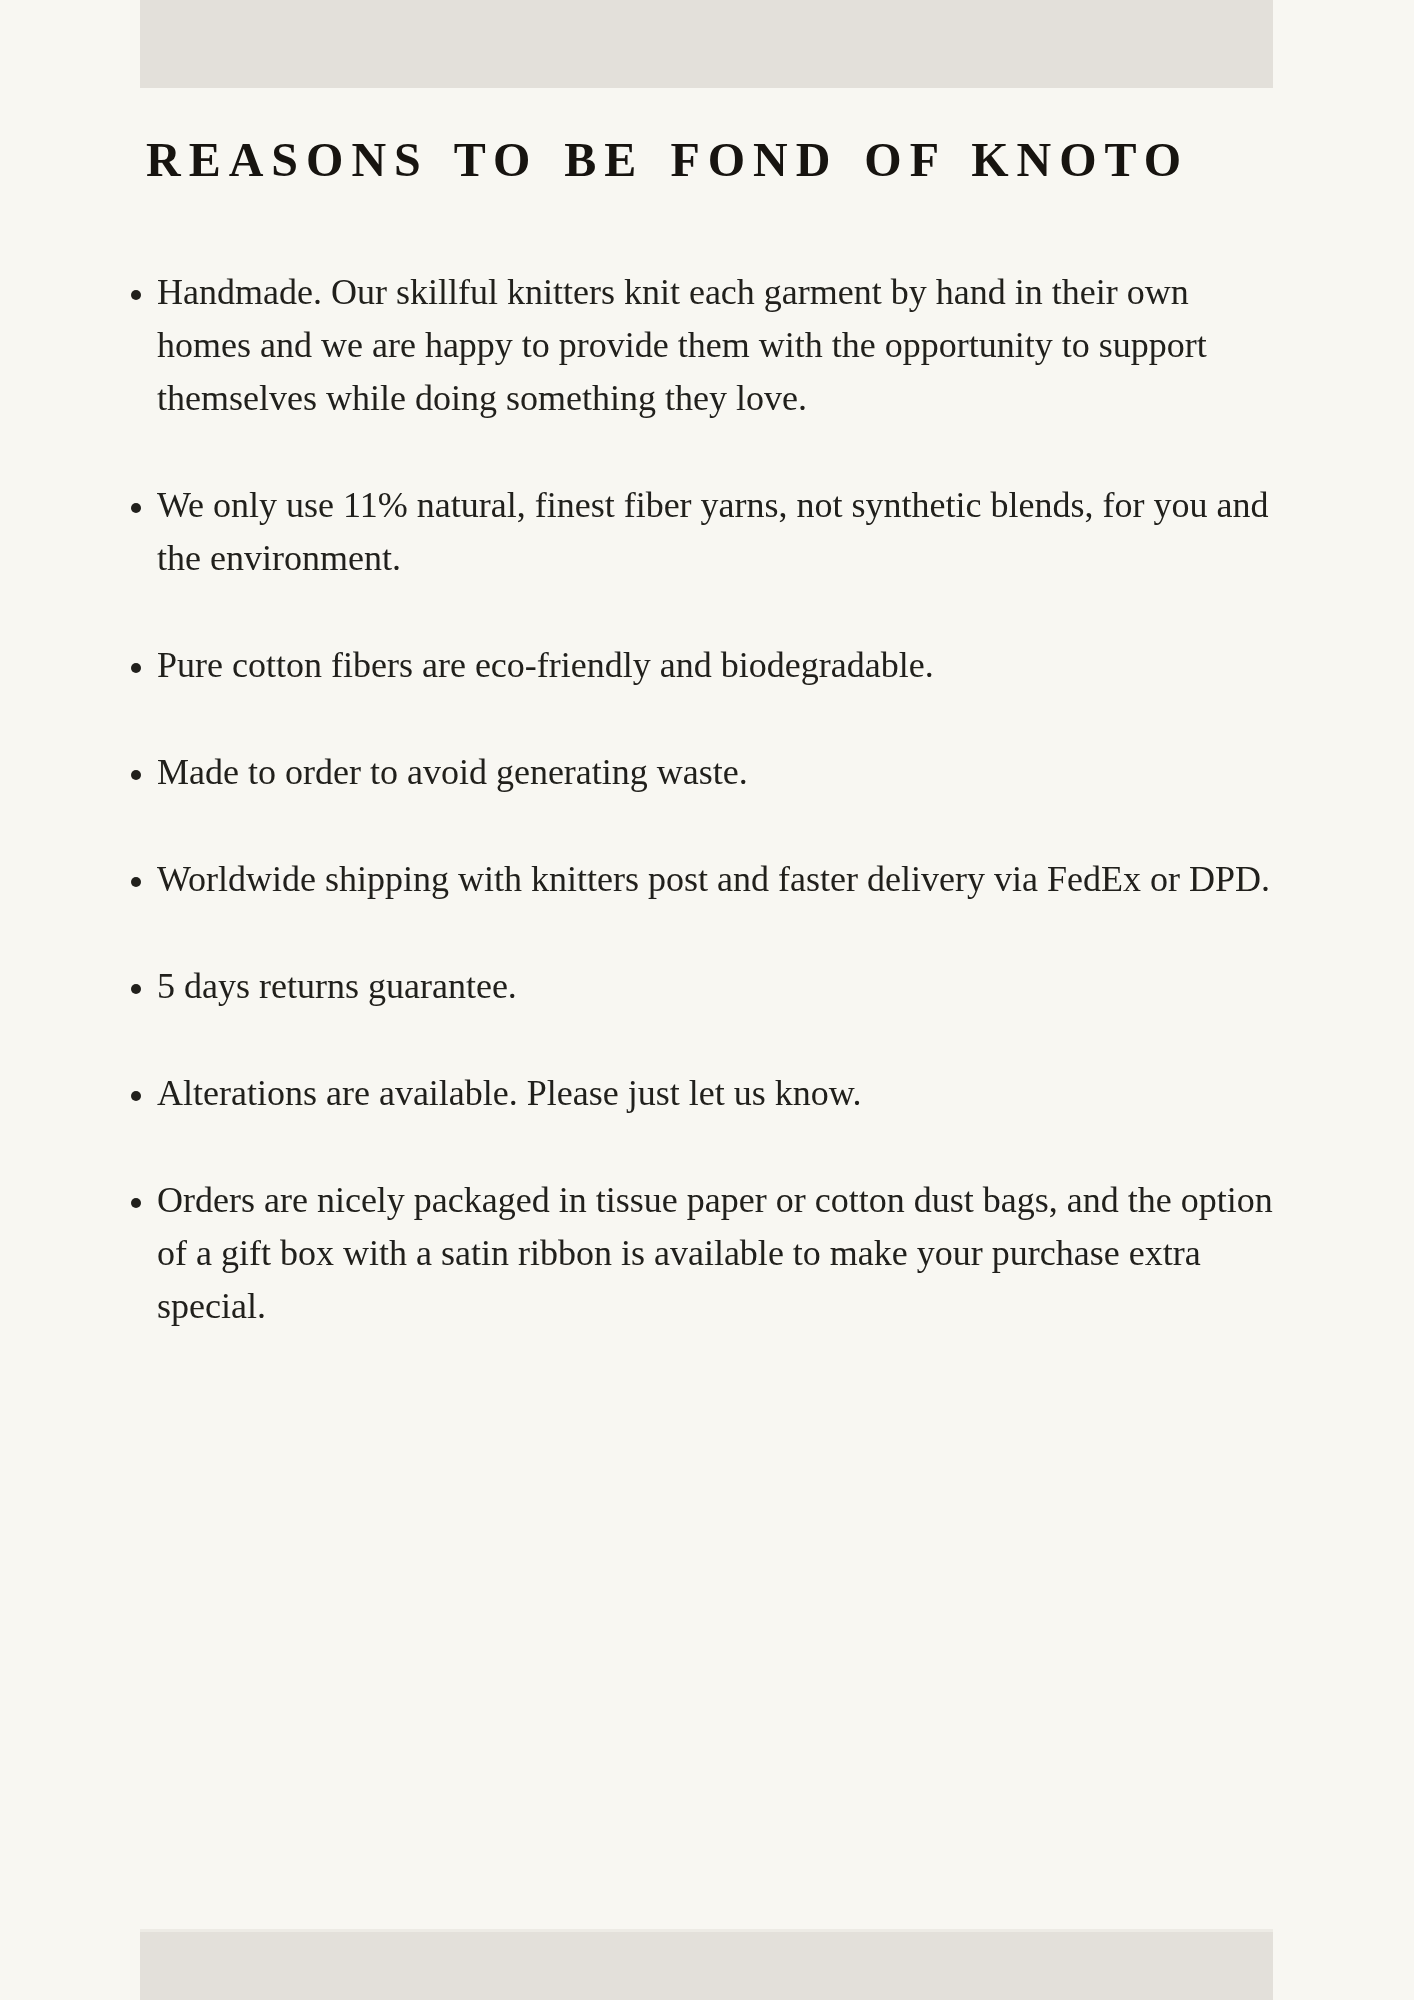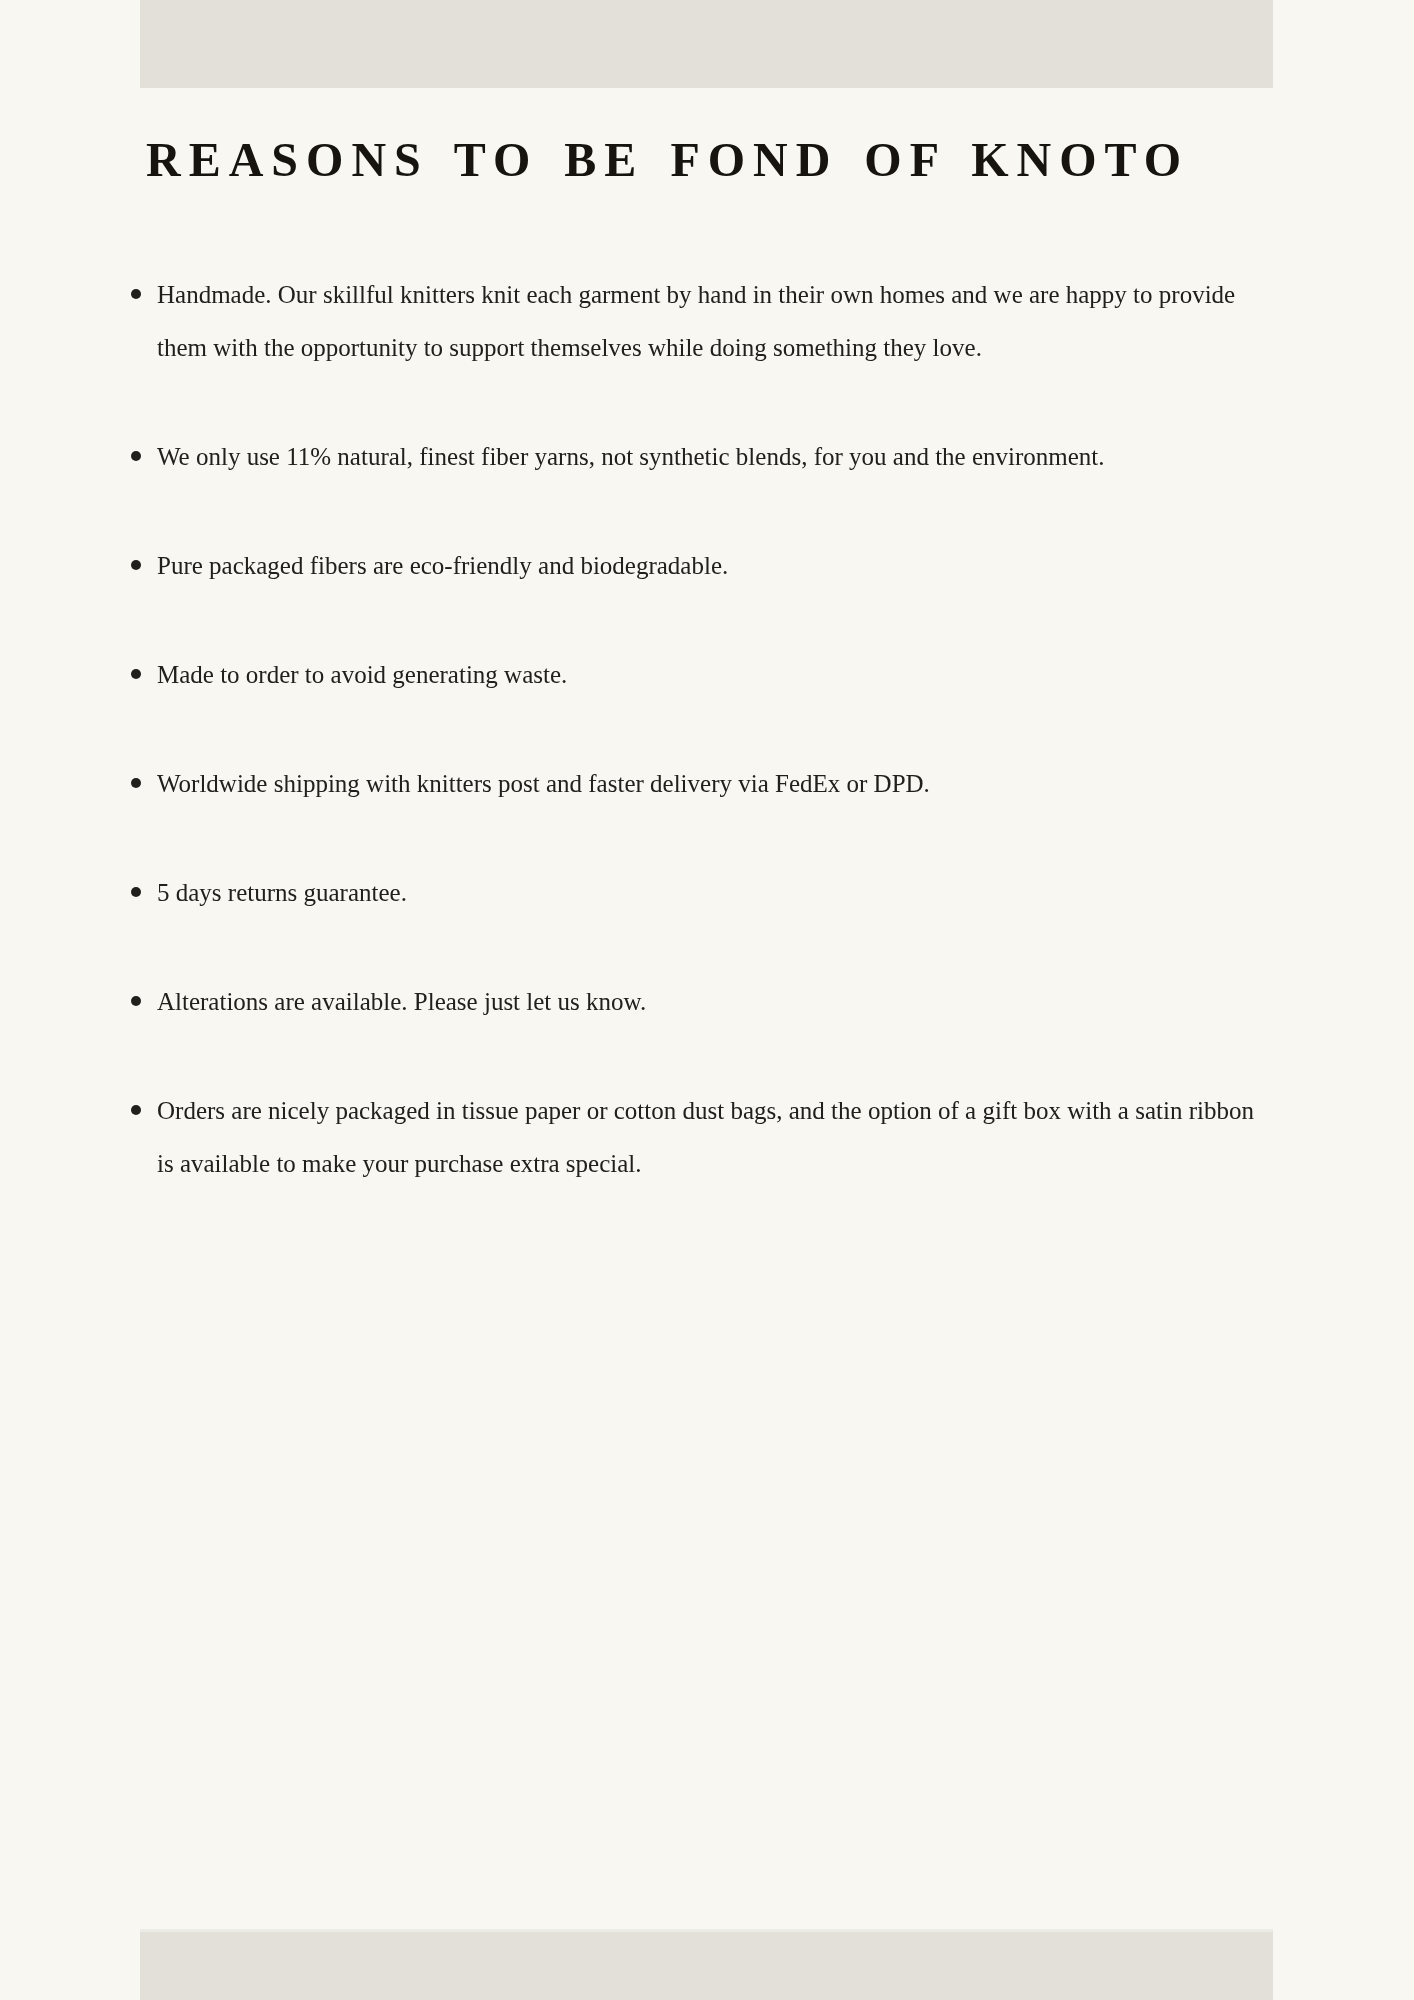--- a/index.html
+++ b/index.html
@@ -43,21 +43,21 @@
     word-spacing: 6px;
     color: var(--title);
   }
   ul.benefits {
     margin: 82px 0 0 98px;
     padding: 0 0 0 59px;
     width: 1175px; 
     list-style: disc outside;
   }
   ul.benefits li {
-    font-size: 25px;
+    font-size: 36px;
     line-height: 53px;
     margin-bottom: 54px;
     padding-left: 0;
   }
   ul.benefits li::marker {
     color: var(--text);
     font-size: 32px;
   }
 </style>
 </head>
@@ -66,21 +66,21 @@
 <div class="page">
 
   <div class="band band-top"></div>
 
   <main class="content">
     <h1 class="page-title">REASONS TO BE FOND OF KNOTO</h1>
 
     <ul class="benefits">
       <li>Handmade. Our skillful knitters knit each garment by hand in their own homes and we are happy to provide them with the opportunity to support themselves while doing something they love.</li>
       <li>We only use 11% natural, finest fiber yarns, not synthetic blends, for you and the environment.</li>
-      <li>Pure packaged fibers are eco-friendly and biodegradable.</li>
+      <li>Pure cotton fibers are eco-friendly and biodegradable.</li>
       <li>Made to order to avoid generating waste.</li>
       <li>Worldwide shipping with knitters post and faster delivery via FedEx or DPD.</li>
       <li>5 days returns guarantee.</li>
       <li>Alterations are available. Please just let us know.</li>
       <li>Orders are nicely packaged in tissue paper or cotton dust bags, and the option of a gift box with a satin ribbon is available to make your purchase extra special.</li>
     </ul>
   </main>
 
   <div class="band band-bottom"></div>
 

